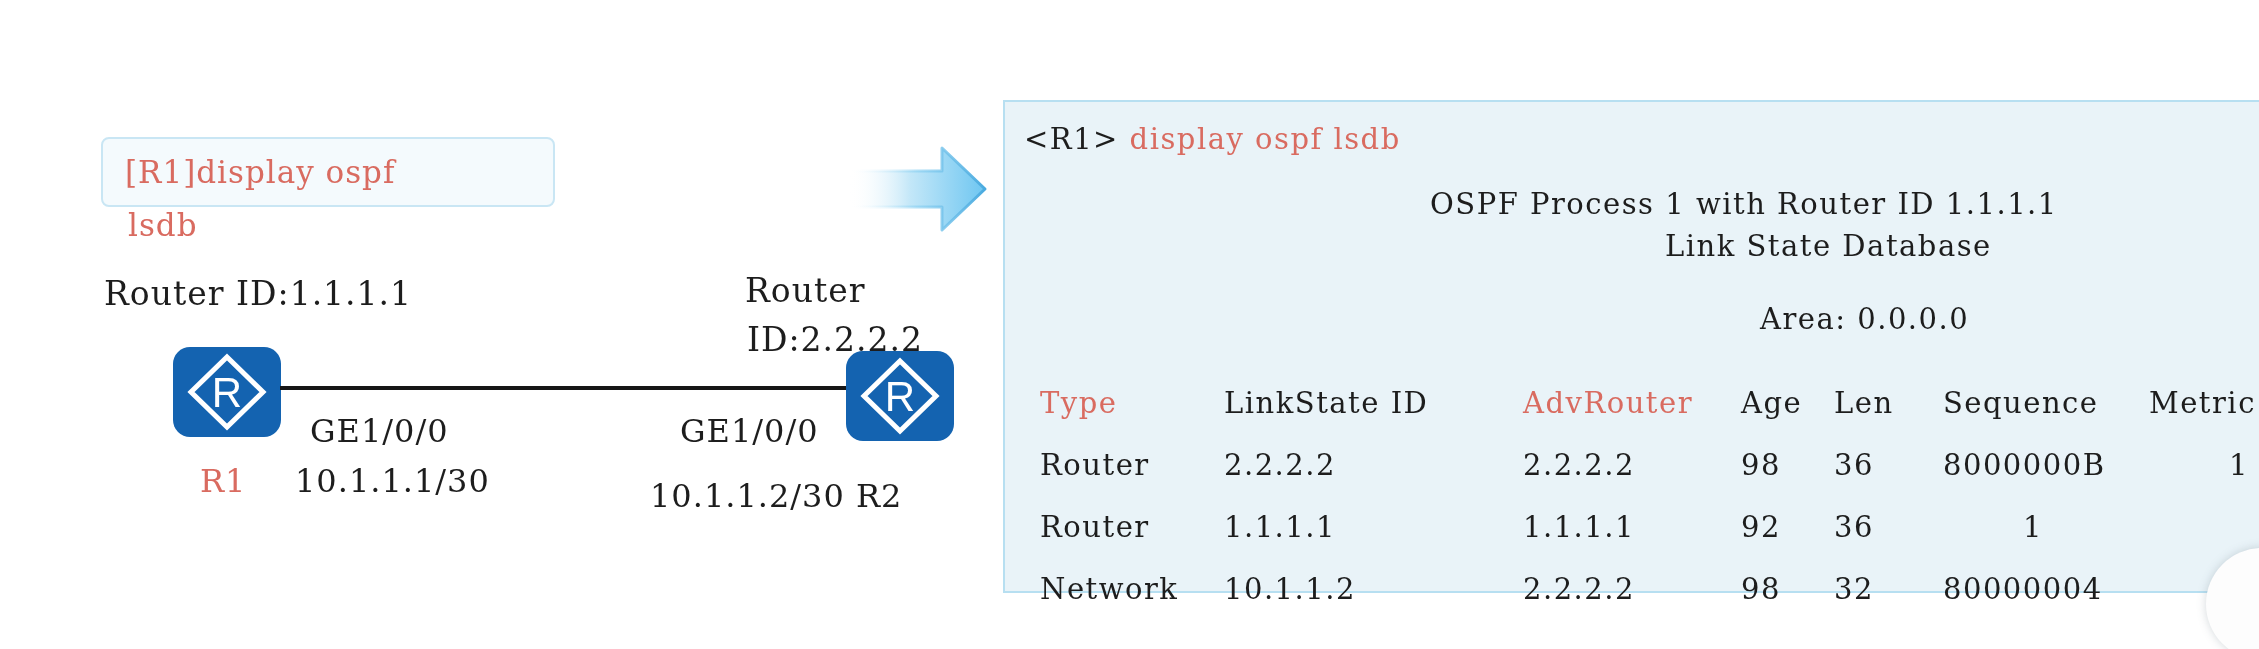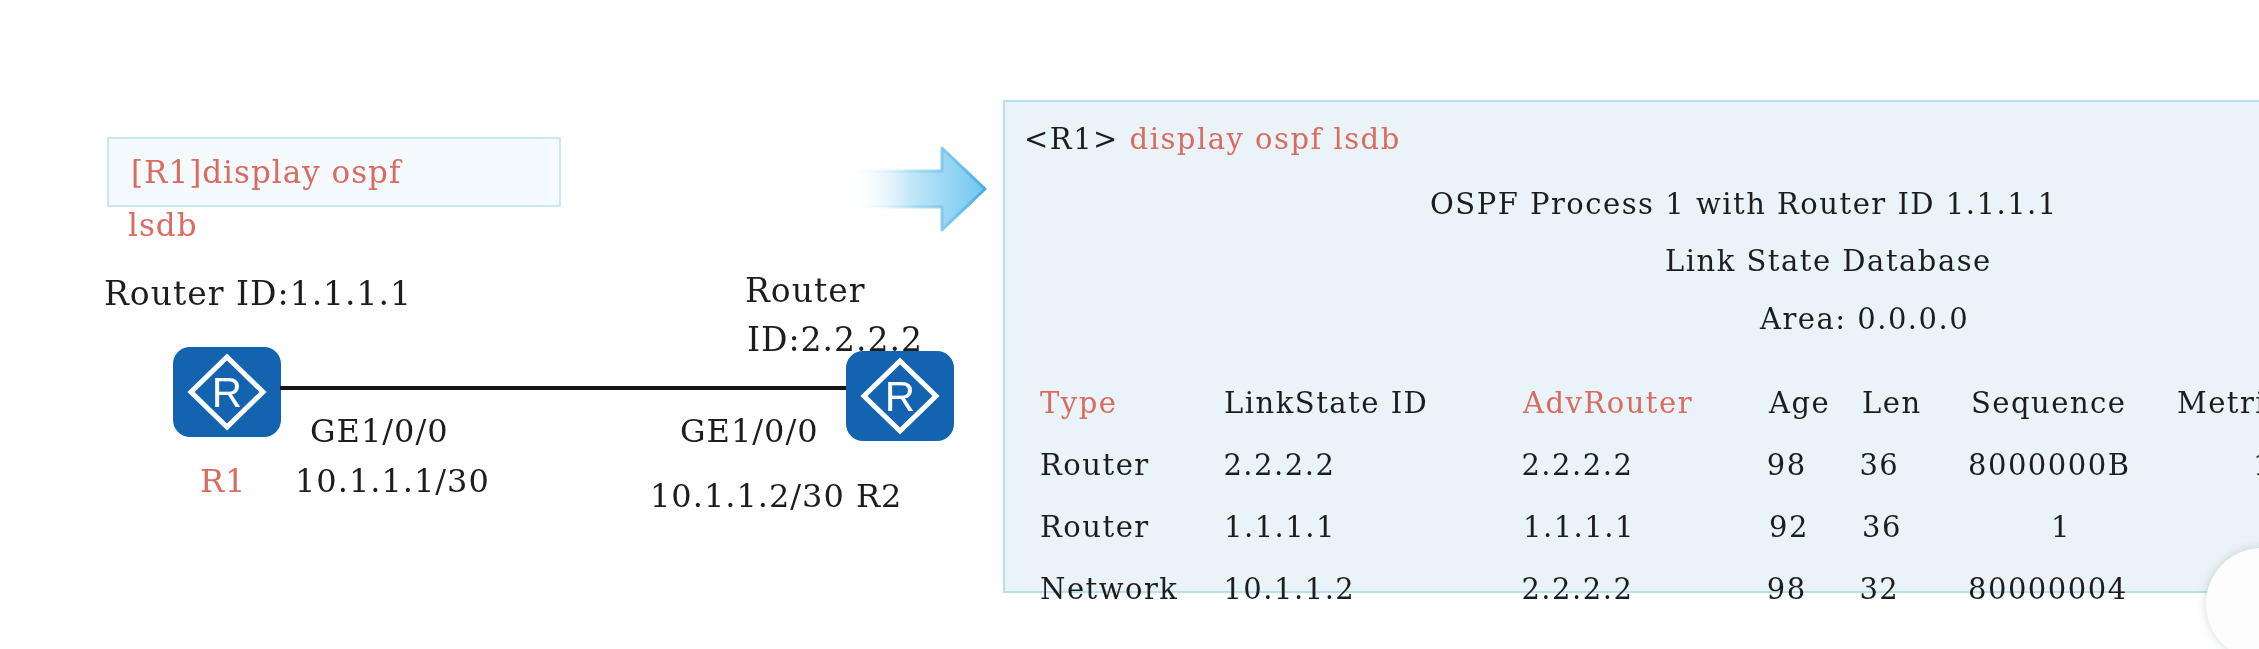--- a/index.html
+++ b/index.html
@@ -6,22 +6,22 @@
   .canvas{
     position:relative;width:2259px;height:649px;overflow:hidden;background:#ffffff;
     font-family:"DejaVu Serif","Liberation Serif",serif;color:#1d1d1d;
   }
   .abs{position:absolute;white-space:nowrap;}
   .red{color:#d96b60;}
   .dark{color:#1d1d1d;}
 
   
   .cmd-box{
-    left:107px;top:137px;width:450px;height:66px;
-    border:2px solid #c9e6f4;background:#f4fafd;border-radius:0;
+    left:101px;top:137px;width:450px;height:66px;
+    border:2px solid #c9e6f4;background:#f4fafd;border-radius:8px;
     display:flex;align-items:center;
   }
   .cmd-line1{margin-left:22px;font-size:31px;letter-spacing:1px;}
   .cmd-line2{left:128px;top:207px;font-size:31px;letter-spacing:1px;}
 
   
   .lbl{font-size:32px;letter-spacing:1px;}
   .rid{font-size:33px;letter-spacing:1px;}
   .rid1{left:104px;top:274px;}
   .rid2a{left:745px;top:271px;}
@@ -40,29 +40,29 @@
   .flow-arrow{left:846px;top:143px;width:144px;height:92px;}
 
   
   .panel{
     left:1003px;top:100px;width:1280px;height:489px;
     background:#e9f3f8;border:2px solid #b7dff1;
   }
   .term{font-size:29px;letter-spacing:1.5px;}
   .t-prompt{left:19px;top:20px;}
   .t-h1{left:425px;top:85px;}
-  .t-h2{left:660px;top:142px;}
+  .t-h2{left:660px;top:127px;}
   .t-h3{left:755px;top:200px;}
   .t-table{left:0;top:256px;right:0;}
   .t-row{display:flex;align-items:baseline;line-height:34px;margin-bottom:28px;padding-left:35px;}
   .t-row span{display:inline-block;}
   .c0{width:184px;}
   .c1{width:299px;}
   .c2{width:218px;}
-  .c3{width:93px;margin-left:28px;}
+  .c3{width:93px;}
   .c4{width:109px;}
   .c5{width:206px;}
   .c6{width:100px;text-align:right;padding-right:12px;}
 
   .corner-circle{
     left:2206px;top:548px;width:112px;height:112px;border-radius:50%;
     background:#fdfdfd;box-shadow:0 0 10px rgba(110,125,135,.30);
   }
 </style>
 </head>

